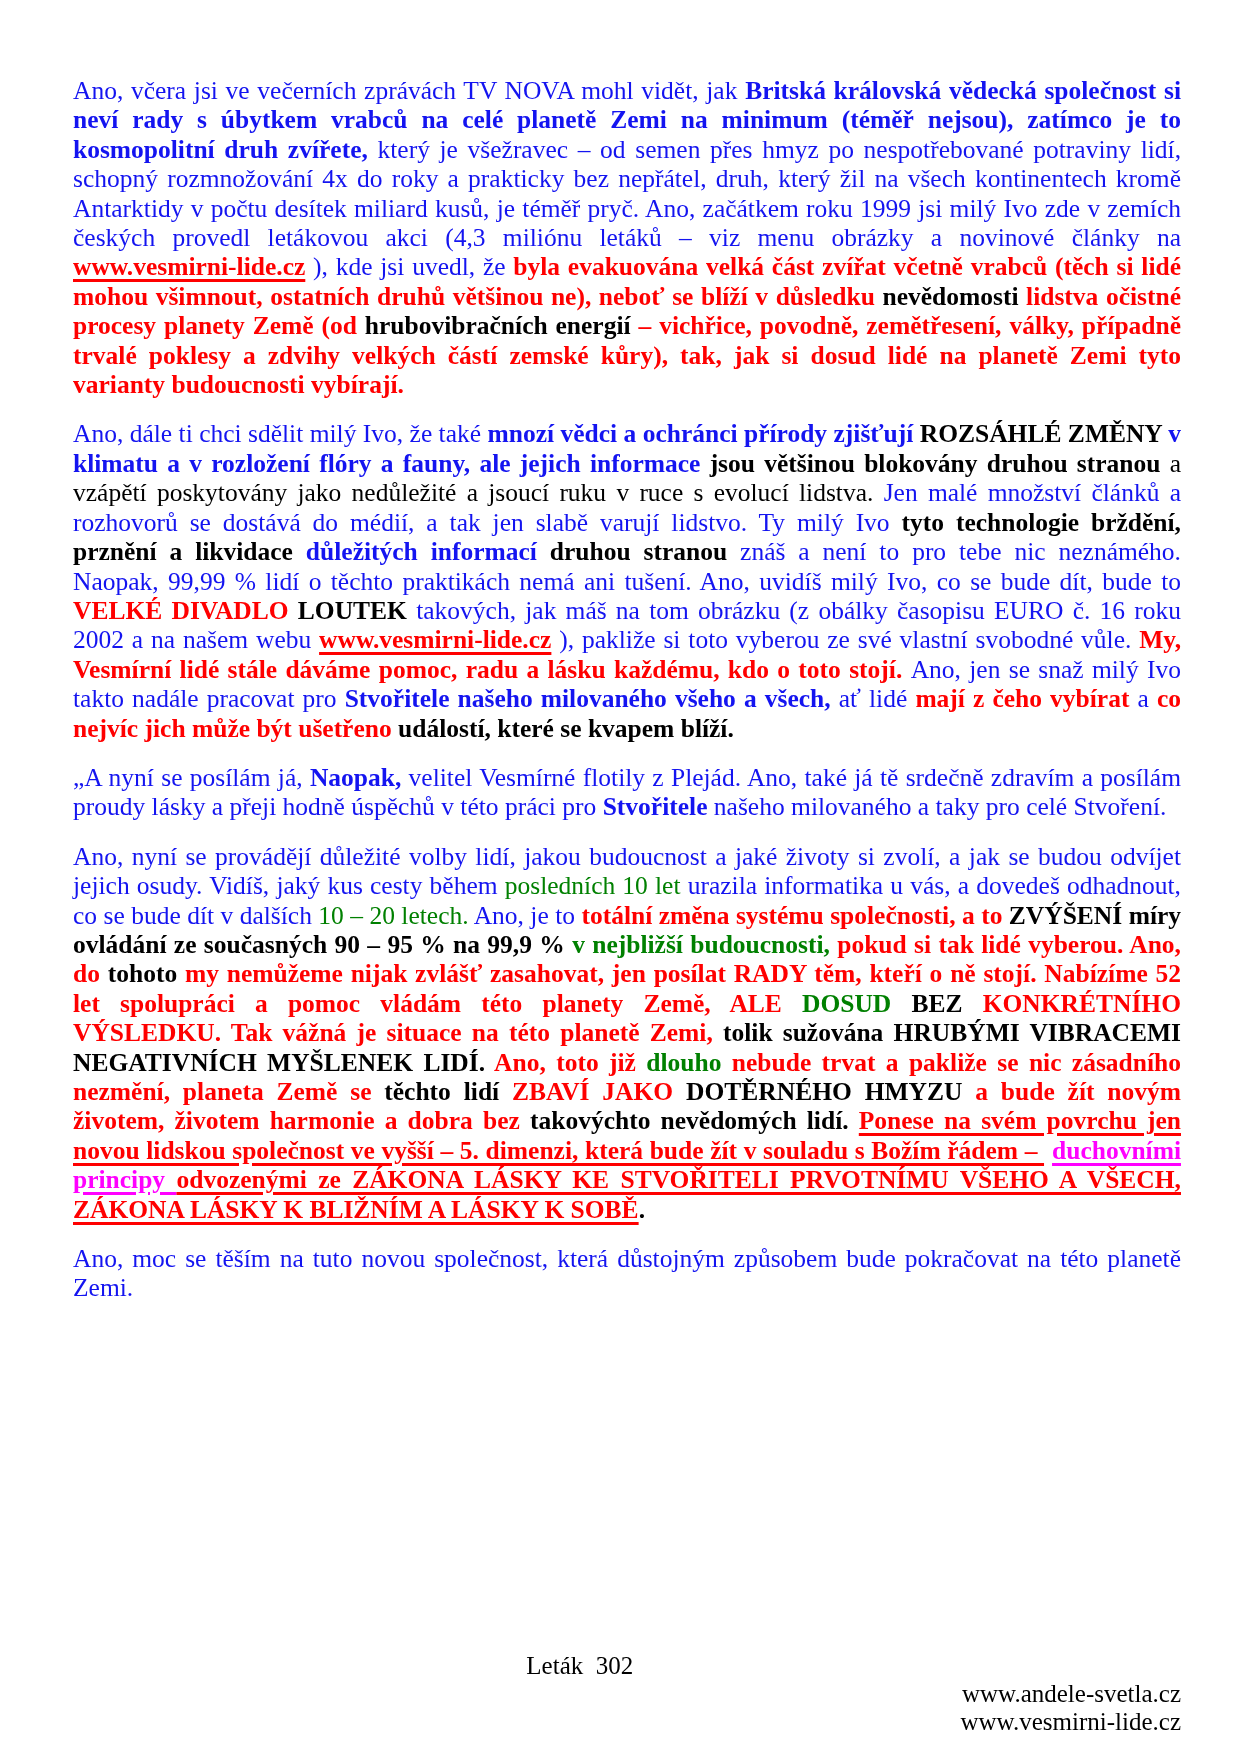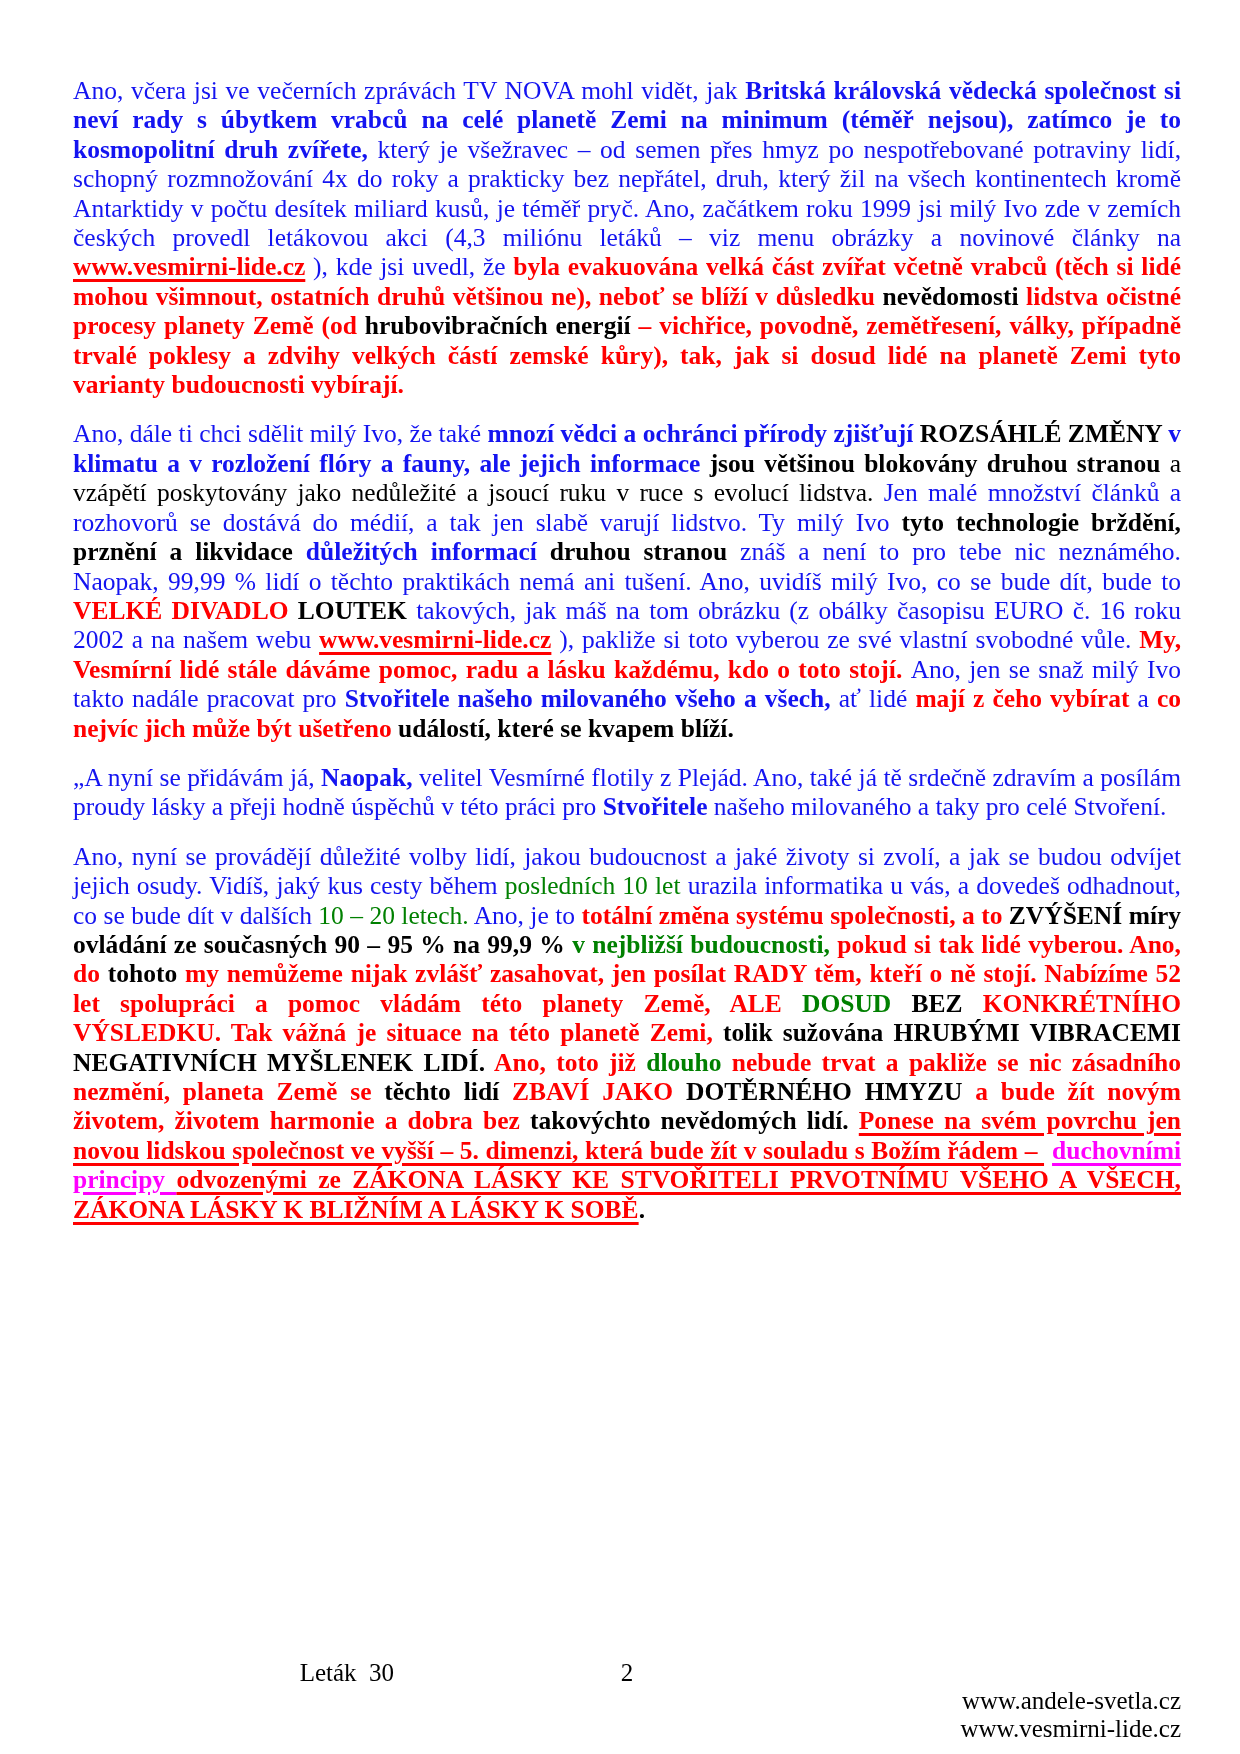--- a/index.html
+++ b/index.html
@@ -62,34 +62,35 @@
   .footer {
     position: absolute;
     left: 73px;
     top: 1652px;
     width: 1108px;
     display: flex;
     align-items: baseline;
     font-size: 25px;
     color: var(--black);
   }
-  .f-left  { flex: 1; text-align: center; white-space: pre; margin-top: 7px; }
+  .f-left  { flex: 1; text-align: right; white-space: pre; }
   .f-center{ flex: 0 0 auto; text-align: center; }
   .f-right { flex: 1; text-align: right; white-space: pre; }
   .f-right .url + .url { margin-left: 30px; }
 </style>
 </head>
 <body>
 
 <div class="page">
   <div class="content">
     <p><span class="blue">Ano, včera jsi ve večerních zprávách TV NOVA mohl vidět, jak </span><span class="blueB">Britská královská vědecká společnost si neví rady s úbytkem vrabců na celé planetě Zemi na minimum (téměř nejsou), zatímco je to kosmopolitní druh zvířete, </span><span class="blue">který je všežravec – od semen přes hmyz po nespotřebované potraviny lidí, schopný rozmnožování 4x do roky a prakticky bez nepřátel, druh, který žil na všech kontinentech kromě Antarktidy v počtu desítek miliard kusů, je téměř pryč. Ano, začátkem roku 1999 jsi milý Ivo zde v zemích českých provedl letákovou akci (4,3 miliónu letáků – viz menu obrázky a novinové články na </span><span class="linkRed">www.vesmirni-lide.cz</span><span class="blue"> ), kde jsi uvedl, že </span><span class="redB">byla evakuována velká část zvířat včetně vrabců (těch si lidé mohou všimnout, ostatních druhů většinou ne), neboť se blíží v důsledku </span><span class="blackB">nevědomosti </span><span class="redB">lidstva očistné procesy planety Země (od </span><span class="blackB">hrubovibračních energií </span><span class="redB">– vichřice, povodně, zemětřesení, války, případně trvalé poklesy a zdvihy velkých částí zemské kůry), tak, jak si dosud lidé na planetě Zemi tyto varianty budoucnosti vybírají.</span></p>
     <p><span class="blue">Ano, dále ti chci sdělit milý Ivo, že také </span><span class="blueB">mnozí vědci a ochránci přírody zjišťují </span><span class="blackB">ROZSÁHLÉ ZMĚNY </span><span class="blueB">v klimatu a v rozložení flóry a fauny, ale jejich informace </span><span class="blackB">jsou většinou blokovány druhou stranou </span><span class="black">a vzápětí poskytovány jako nedůležité a jsoucí ruku v ruce s evolucí lidstva. </span><span class="blue">Jen malé množství článků a rozhovorů se dostává do médií, a tak jen slabě varují lidstvo. Ty milý Ivo </span><span class="blackB">tyto technologie  brždění, prznění a likvidace </span><span class="blueB">důležitých informací </span><span class="blackB">druhou stranou </span><span class="blue">znáš a není to pro tebe nic neznámého. Naopak, 99,99 % lidí o těchto praktikách nemá ani tušení. Ano, uvidíš milý Ivo, co se bude dít, bude to </span><span class="redB">VELKÉ DIVADLO </span><span class="blackB">LOUTEK </span><span class="blue">takových, jak máš na tom obrázku (z obálky časopisu EURO č. 16 roku 2002 a na našem webu </span><span class="linkRed">www.vesmirni-lide.cz</span><span class="blue"> ), pakliže si toto vyberou ze své vlastní svobodné vůle. </span><span class="redB">My, Vesmírní lidé stále dáváme pomoc, radu a lásku každému, kdo o toto stojí. </span><span class="blue">Ano, jen se snaž milý Ivo takto nadále pracovat pro </span><span class="blueB">Stvořitele našeho milovaného všeho a všech, </span><span class="blue">ať lidé </span><span class="redB">mají z čeho vybírat </span><span class="blue">a </span><span class="redB">co nejvíc jich může být ušetřeno </span><span class="blackB">událostí, které se kvapem blíží.</span></p>
-    <p><span class="blue">„A nyní se přidávám já, </span><span class="blueB">Naopak, </span><span class="blue">velitel Vesmírné flotily z Plejád. Ano, také já tě srdečně zdravím a posílám proudy lásky a přeji hodně úspěchů v této práci pro </span><span class="blueB">Stvořitele </span><span class="blue">našeho milovaného a taky pro celé Stvoření.</span></p>
+    <p><span class="blue">„A nyní se posílám já, </span><span class="blueB">Naopak, </span><span class="blue">velitel Vesmírné flotily z Plejád. Ano, také já tě srdečně zdravím a posílám proudy lásky a přeji hodně úspěchů v této práci pro </span><span class="blueB">Stvořitele </span><span class="blue">našeho milovaného a taky pro celé Stvoření.</span></p>
     <p><span class="blue">Ano, nyní se provádějí důležité volby lidí, jakou budoucnost a jaké životy si zvolí, a jak se budou odvíjet jejich osudy. Vidíš, jaký kus cesty během </span><span class="green">posledních 10 let </span><span class="blue">urazila informatika u vás, a dovedeš odhadnout, co se bude dít v dalších </span><span class="green">10 – 20 letech. </span><span class="blue">Ano, je to </span><span class="redB">totální změna systému společnosti, a to </span><span class="blackB">ZVÝŠENÍ míry ovládání ze současných 90 – 95 % na 99,9 % </span><span class="greenB">v nejbližší budoucnosti, </span><span class="redB">pokud si tak lidé vyberou. Ano, do </span><span class="blackB">tohoto </span><span class="redB">my nemůžeme nijak zvlášť zasahovat, jen posílat RADY těm, kteří o ně stojí. Nabízíme 52 let spolupráci a pomoc vládám této planety Země, ALE </span><span class="greenB">DOSUD </span><span class="blackB">BEZ </span><span class="redB">KONKRÉTNÍHO VÝSLEDKU. Tak vážná je situace na této planetě Zemi, </span><span class="blackB">tolik sužována HRUBÝMI VIBRACEMI NEGATIVNÍCH MYŠLENEK LIDÍ. </span><span class="redB">Ano, toto již </span><span class="greenB">dlouho </span><span class="redB">nebude trvat a pakliže se nic zásadního nezmění, planeta Země se </span><span class="blackB">těchto lidí </span><span class="redB">ZBAVÍ JAKO </span><span class="blackB">DOTĚRNÉHO HMYZU </span><span class="redB">a bude žít novým životem, životem harmonie a dobra bez </span><span class="blackB">takovýchto nevědomých lidí. </span><span class="redBU">Ponese na svém povrchu jen novou lidskou společnost ve vyšší – 5. dimenzi, která bude žít v souladu s Božím řádem – </span><span class="magBU">duchovními principy </span><span class="redBU">odvozenými ze ZÁKONA LÁSKY KE STVOŘITELI PRVOTNÍMU VŠEHO A VŠECH, ZÁKONA LÁSKY K BLIŽNÍM A LÁSKY K SOBĚ</span><span class="blackB">.</span></p>
+    <p><span class="blue">Ano, moc se těším na tuto novou společnost, která důstojným způsobem bude pokračovat na této planetě Zemi.</span></p>
   </div>
 
   <div class="footer">
     <span class="f-left">Leták  30</span>
     <span class="f-center">2</span>
     <span class="f-right">
       <span class="url">www.andele-svetla.cz</span>
       <span class="url">www.vesmirni-lide.cz</span>
     </span>
   </div>

